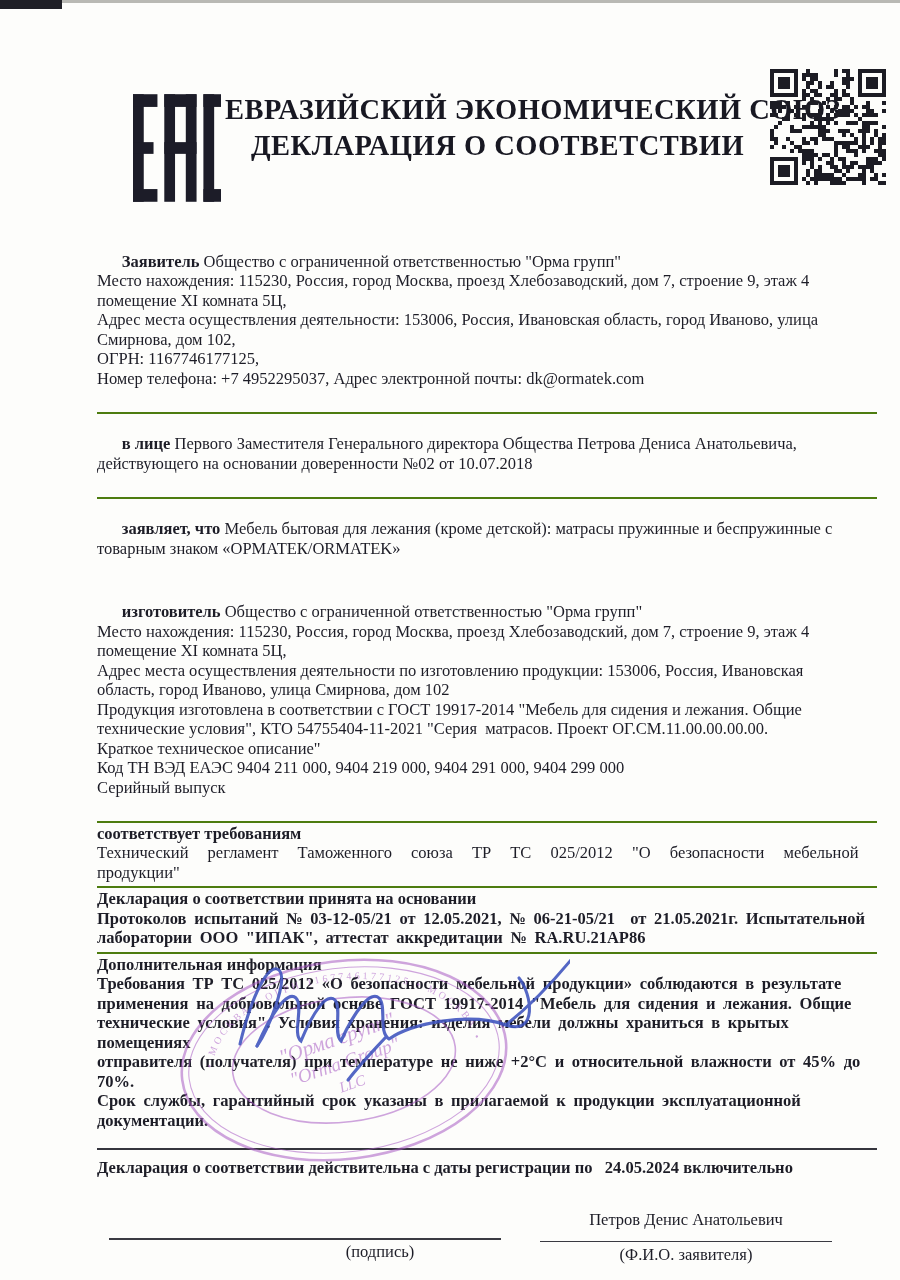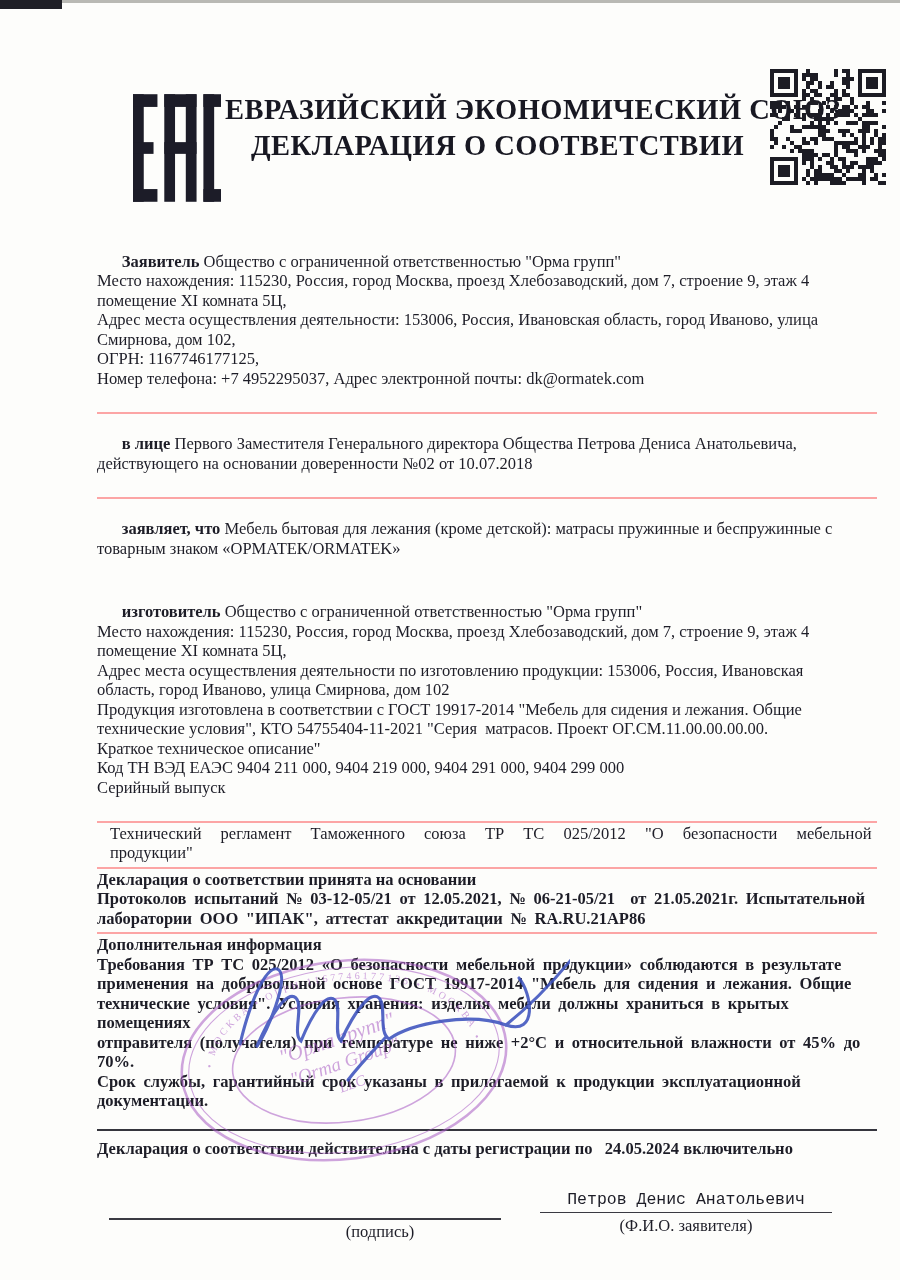--- a/index.html
+++ b/index.html
@@ -18,34 +18,34 @@
   .eac-logo{position:absolute;left:133px;top:34px;width:88px;height:108px;}
   .titles{position:absolute;left:225px;top:32px;width:545px;text-align:center;}
   .title-line{font-weight:bold;font-size:28.5px;line-height:36px;color:#181822;letter-spacing:.5px;white-space:nowrap;}
   .qr{position:absolute;left:770px;top:8px;width:116px;height:118px;}
 
   
   .content{position:absolute;left:97px;top:231px;width:780px;font-size:16.5px;line-height:19.5px;}
   .para{white-space:pre-wrap;}
   .b{font-weight:bold;}
   .sec{padding:1px 0 4px;}
-  .rule{border-bottom:2px solid #fca5a5;}
-  .jwide{word-spacing:15px;margin-left:13px;}
+  .rule{border-bottom:2px solid #4d7c0f;}
+  .jwide{word-spacing:15px;}
   .jmed{word-spacing:3.5px;font-weight:bold;}
   .gap-top{margin-top:19px;}
   .heading{font-weight:bold;}
 
   
   .validity{border-top:2px solid #35353d;margin-top:14px;padding-top:8px;font-weight:bold;white-space:pre-wrap;}
   .sigrow{position:relative;margin-top:32px;height:72px;}
   .sig-left{position:absolute;left:12px;top:0;width:392px;}
   .sig-left .line{height:28px;border-bottom:2px solid #3a3a42;}
   .sig-left .cap{text-align:center;text-indent:150px;padding-top:2px;}
   .sig-right{position:absolute;left:443px;top:0;width:292px;text-align:center;}
-  .sig-right .name{border-bottom:1.5px solid #3a3a42;padding-bottom:2px;font-family:Liberation Mono, monospace;}
+  .sig-right .name{border-bottom:1.5px solid #3a3a42;padding-bottom:12px;}
   .sig-right .cap{padding-top:3px;}
 
   .stamp{position:absolute;left:168px;top:948px;width:352px;height:224px;pointer-events:none;}
   .signature-ink{position:absolute;left:140px;top:862px;width:430px;height:235px;pointer-events:none;}
 </style>
 </head>
 <body>
 
 <div class="page">
 
@@ -408,20 +408,21 @@
 Адрес места осуществления деятельности по изготовлению продукции: 153006, Россия, Ивановская
 область, город Иваново, улица Смирнова, дом 102
 Продукция изготовлена в соответствии с ГОСТ 19917-2014 "Мебель для сидения и лежания. Общие
 технические условия", КТО 54755404-11-2021 "Серия  матрасов. Проект ОГ.СМ.11.00.00.00.00.
 Краткое техническое описание"
 Код ТН ВЭД ЕАЭС 9404 211 000, 9404 219 000, 9404 291 000, 9404 299 000
 Серийный выпуск</span>
     </div>
 
     <div class="sec rule">
+      <div class="heading">соответствует требованиям</div>
       <div class="para jwide">Технический регламент Таможенного союза ТР ТС 025/2012 "О безопасности мебельной
 продукции"</div>
     </div>
 
     <div class="sec rule">
       <div class="heading">Декларация о соответствии принята на основании</div>
       <div class="para jmed">Протоколов испытаний № 03-12-05/21 от 12.05.2021, № 06-21-05/21  от 21.05.2021г. Испытательной
 лаборатории ООО "ИПАК", аттестат аккредитации № RA.RU.21АР86</div>
     </div>
 

